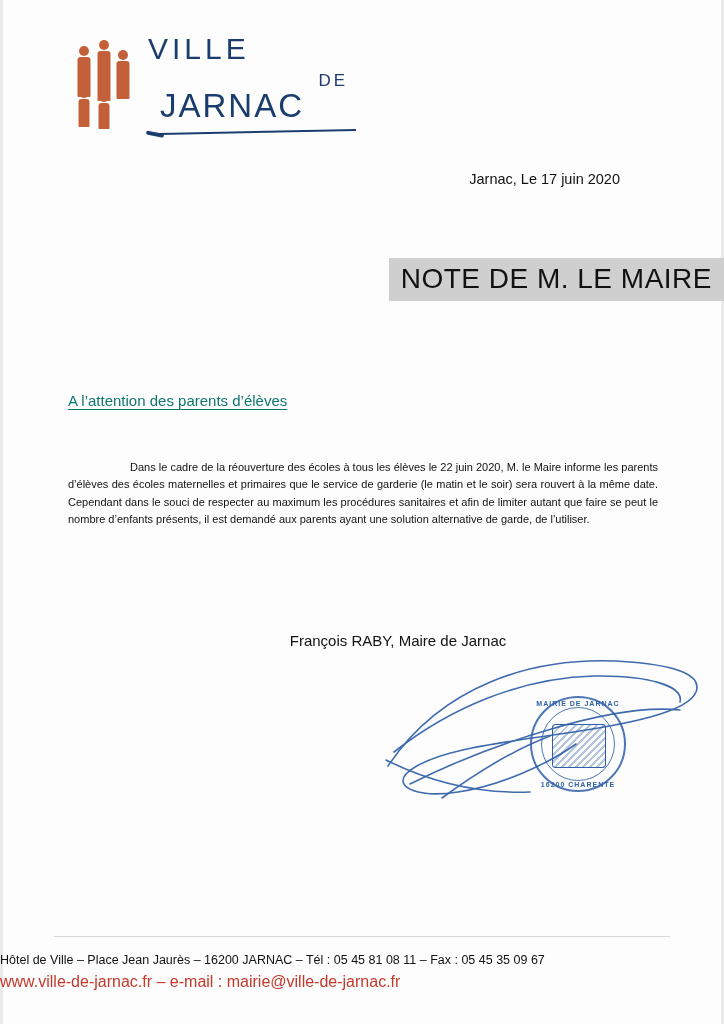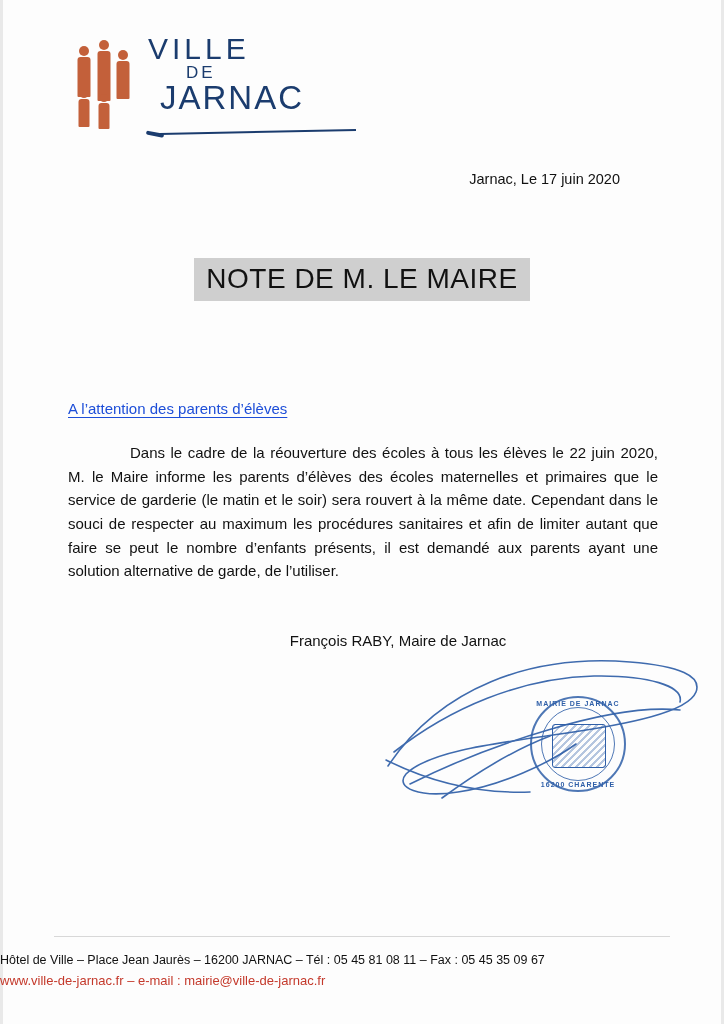--- a/index.html
+++ b/index.html
@@ -84,23 +84,24 @@
   }
   .logo-ville {
     font-size: 30px;
     letter-spacing: 4px;
     font-weight: 400;
     line-height: 1;
   }
   .logo-de {
     font-size: 17px;
     letter-spacing: 3px;
-    margin-top: 0;
+    margin-top: 8px;
     margin-left: 38px;
     line-height: 1;
+    text-align: right;
   }
   .logo-jarnac {
     font-size: 33px;
     letter-spacing: 2px;
     margin-top: 0;
     margin-left: 12px;
     line-height: 1;
     position: relative;
   }
   .logo-underline {
@@ -131,48 +132,48 @@
     right: 104px;
     font-size: 14.5px;
     color: #111;
   }
 
   .title-wrap {
     position: absolute;
     top: 258px;
     left: 0;
     width: 100%;
-    text-align: center;
+    text-align: right;
   }
   .doc-title {
     display: inline-block;
     background: #cfcfcf;
     padding: 5px 12px 6px 12px;
     font-size: 28px;
     letter-spacing: 0.5px;
     color: #111;
     font-weight: 400;
   }
 
   .addressee {
     position: absolute;
-    top: 400px;
+    top: 392px;
     left: 68px;
     font-size: 15px;
     text-decoration: underline;
     text-underline-offset: 3px;
-    color: #1d4ed8;
+    color: #0f766e;
   }
 
   .body-text {
     position: absolute;
-    top: 441px;
+    top: 459px;
     left: 68px;
     width: 590px;
-    font-size: 15px;
+    font-size: 11px;
     line-height: 1.58;
     color: #111;
     text-align: justify;
   }
   .body-text p {
     margin: 0;
   }
   .body-text p.indent {
     text-indent: 62px;
   }
@@ -269,21 +270,21 @@
     top: 953px;
     width: 100%;
     text-align: left;
     font-size: 12.5px;
     color: #111;
   }
   .footer .web {
     display: block;
     margin-top: 6px;
     color: #c4392b;
-    font-size: 13px;
+    font-size: 16px;
   }
 
   .edge {
     position: absolute;
     background: #e9e9e9;
   }
   .edge.left  { left: 0; top: 0; width: 3px; height: 100%; }
   .edge.right { right: 0; top: 0; width: 3px; height: 100%; }
 </style>
 </head>

